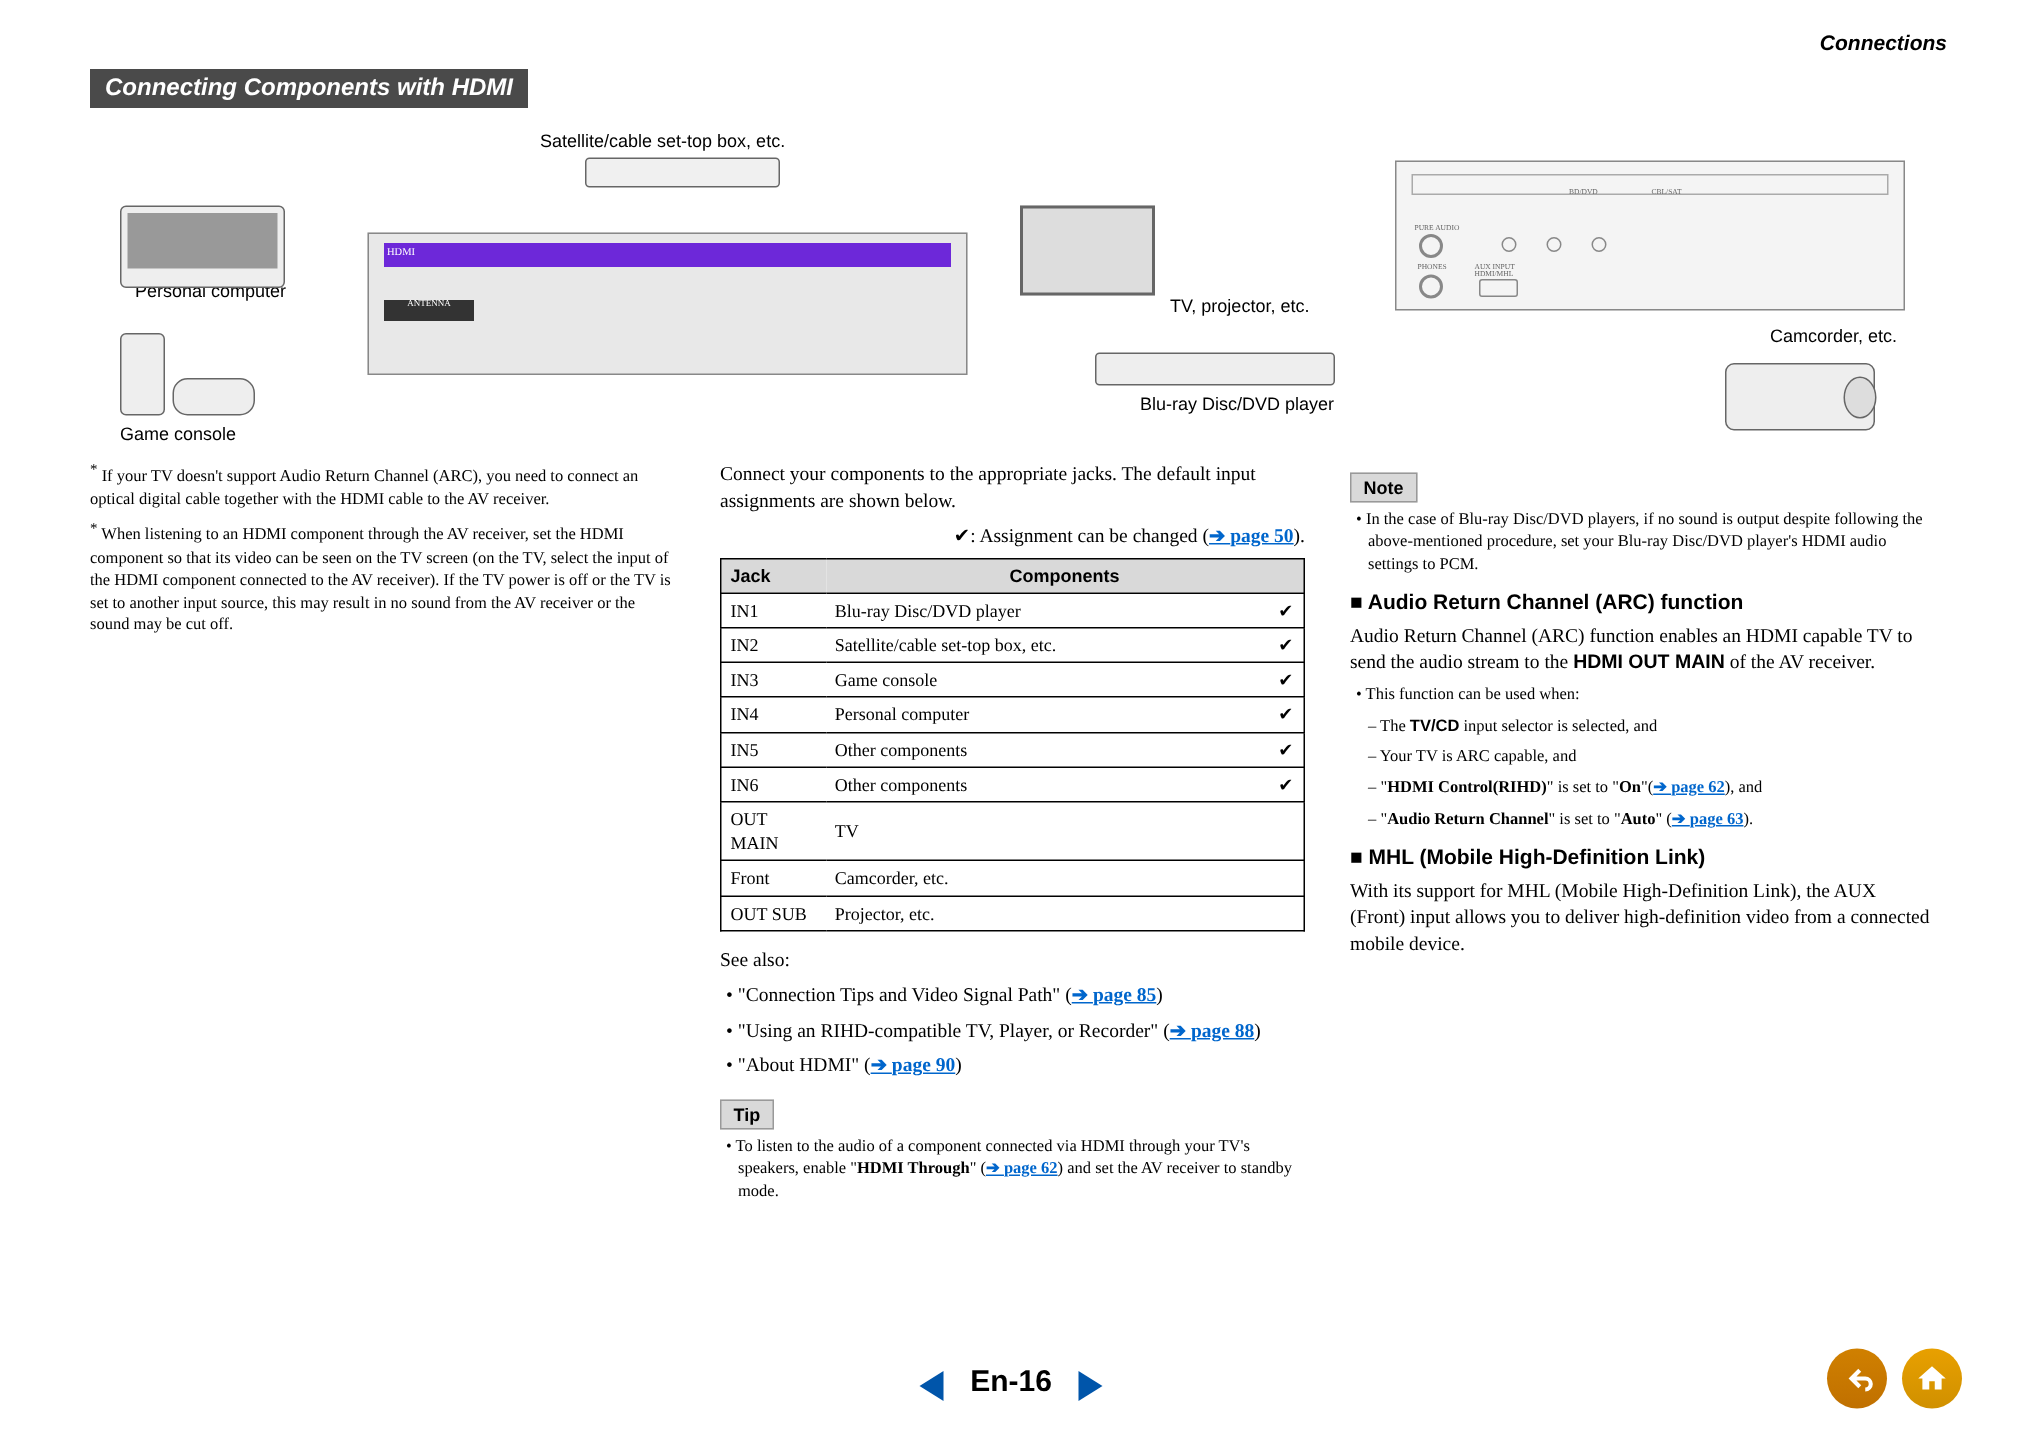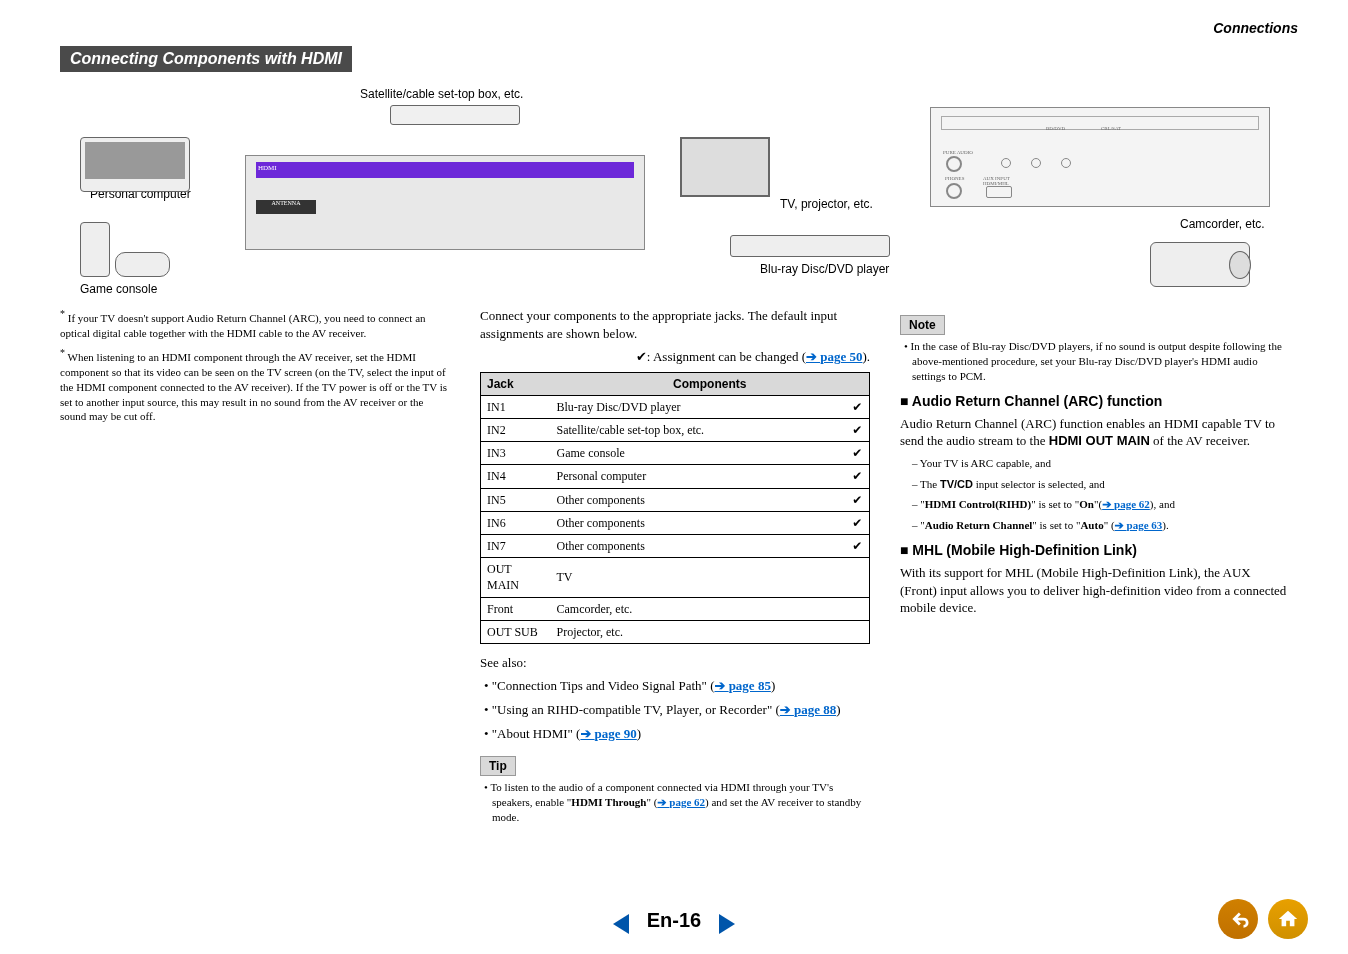--- a/index.html
+++ b/index.html
@@ -243,25 +243,20 @@
               <td>IN5</td>
               <td>Other components</td>
               <td>✔</td>
             </tr>
         <tr>
               <td>IN6</td>
               <td>Other components</td>
               <td>✔</td>
             </tr>
         <tr>
-              <td>IN7</td>
-              <td>Other components</td>
-              <td>✔</td>
-            </tr>
-        <tr>
               <td>OUT MAIN</td>
               <td>TV</td>
               <td></td>
             </tr>
         <tr>
               <td>Front</td>
               <td>Camcorder, etc.</td>
               <td></td>
             </tr>
         <tr>
@@ -284,22 +279,23 @@
     </div>
 
     <div class="col" style="max-width:390px;">
       <div class="note-label">Note</div>
       <p class="bullet small">• In the case of Blu-ray Disc/DVD players, if no sound is output despite following the above-mentioned procedure, set your Blu-ray Disc/DVD player's HDMI audio settings to PCM.</p>
 
       <div class="sub-heading">Audio Return Channel (ARC) function</div>
       <p>
         <span>Audio Return Channel (ARC) function enables an HDMI capable TV to send the audio stream to the </span><span class="bold-sans">HDMI OUT MAIN</span><span> of the AV receiver.</span>
       </p>
+      <p class="bullet small">• This function can be used when:</p>
+      <p class="dash small"><span>– The </span><span class="bold-sans">TV/CD</span><span> input selector is selected, and</span></p>
       <p class="dash small">– Your TV is ARC capable, and</p>
-      <p class="dash small"><span>– The </span><span class="bold-sans">TV/CD</span><span> input selector is selected, and</span></p>
       <p class="dash small"><span>– "</span><b>HDMI Control(RIHD)</b><span>" is set to "</span><b>On</b><span>"(</span><a class="link arrow-link" href="#">page 62</a><span>), and</span></p>
       <p class="dash small"><span>– "</span><b>Audio Return Channel</b><span>" is set to "</span><b>Auto</b><span>" (</span><a class="link arrow-link" href="#">page 63</a><span>).</span></p>
 
       <div class="sub-heading">MHL (Mobile High-Definition Link)</div>
       <p>With its support for MHL (Mobile High-Definition Link), the AUX (Front) input allows you to deliver high-definition video from a connected mobile device.</p>
     </div>
   </div>
 </div>
 
 <div class="footer">

